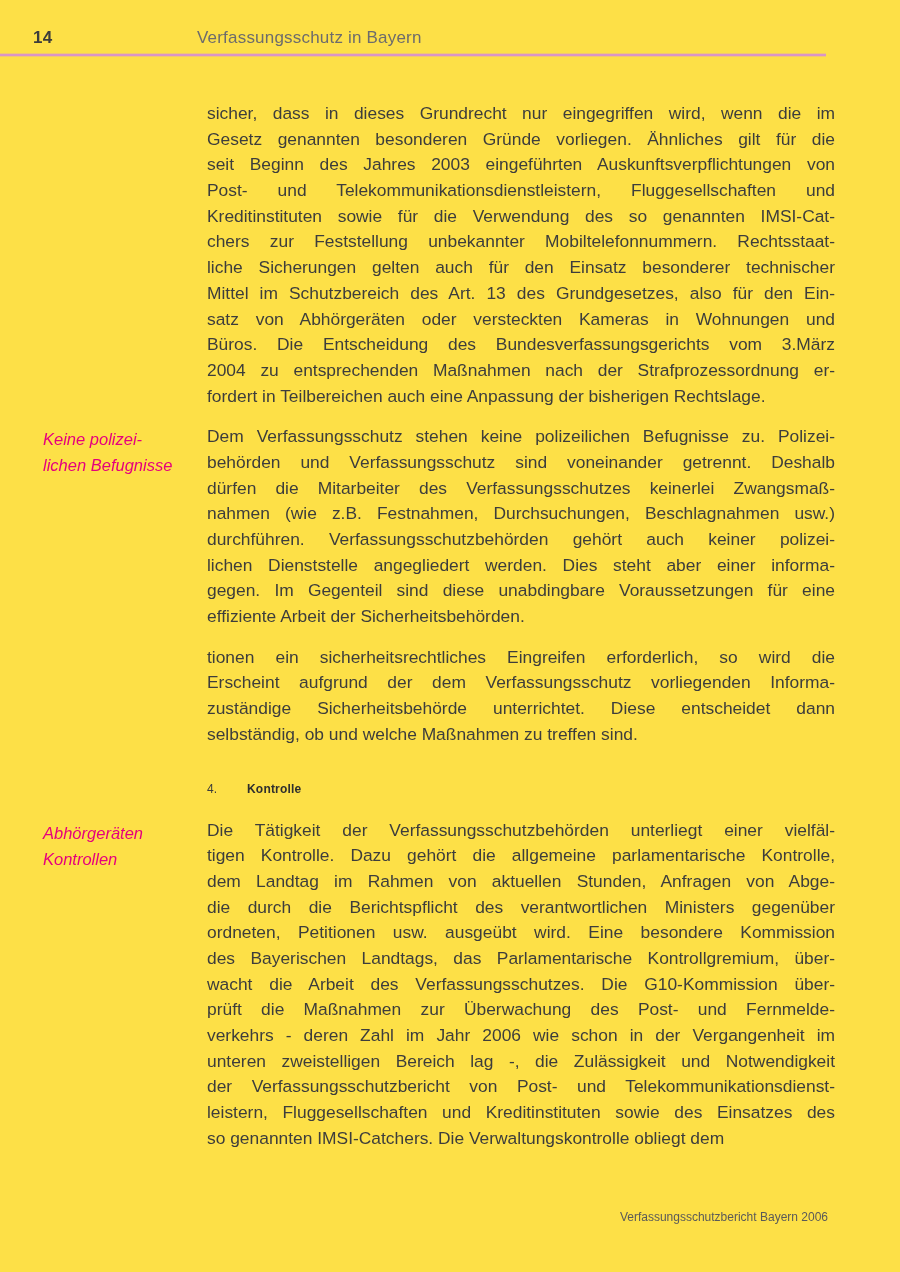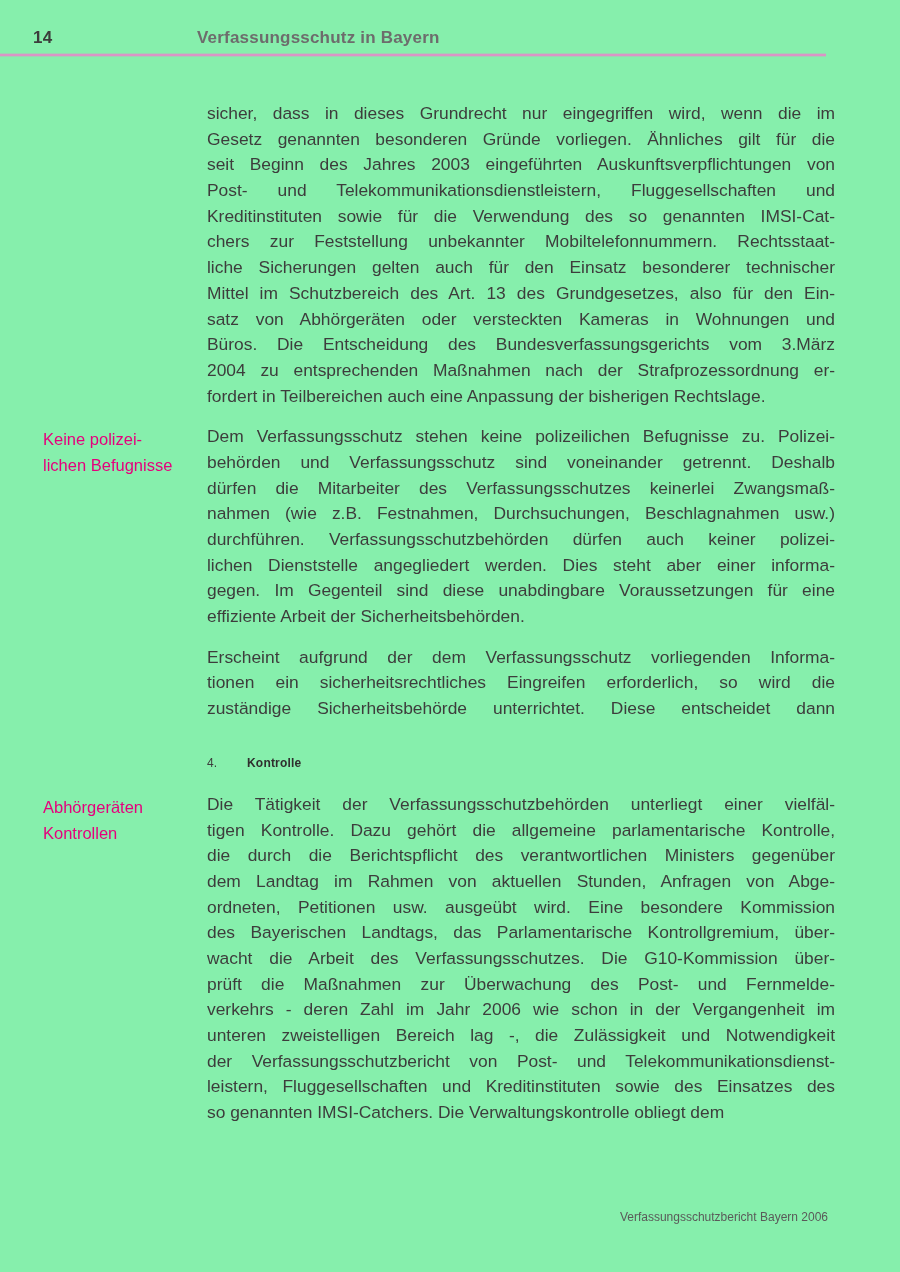--- a/index.html
+++ b/index.html
@@ -1,39 +1,39 @@
 <!DOCTYPE html>
 <html style="--accent-magenta: #e5007d; --rule-pink: #d995c6; --body-text: #3d3d3c; --page-number-text: #3c3c3b; --header-title-text: #6d6c6c; --footer-text: #5a5a59;"><head>
 <meta charset="utf-8">
 <style>
   html, body { margin: 0; padding: 0; background: #ffffff; }
   .page {
     position: relative;
     width: 900px;
     height: 1272px;
-    background: #86efac;
+    background: #fde047;
     font-family: "Liberation Sans", sans-serif;
     overflow: hidden;
   }
   
   .page-number {
     position: absolute;
     left: 33px;
     top: 28px;
     font-size: 17px;
     font-weight: bold;
     color: var(--page-number-text, #3c3c3b);
     letter-spacing: 0.2px;
   }
   .header-title {
     position: absolute;
     left: 197px;
     top: 28px;
     font-size: 17px;
-    font-weight: bold;
+    font-weight: normal;
     color: var(--header-title-text, #6d6c6c);
     letter-spacing: 0.2px;
   }
   .header-rule {
     position: absolute;
     left: 0;
     top: 54px;
     width: 826px;
     height: 2px;
     background: var(--rule-pink, #d995c6);
@@ -60,20 +60,21 @@
   }
   .line.last {
     text-align: left;
     text-align-last: left;
   }
   .margin-note {
     position: absolute;
     left: -164px;
     top: 2px;
     width: 158px;
+    font-style: italic;
     font-size: 16.5px;
     line-height: 26px;
     color: var(--accent-magenta, #e5007d);
   }
   .heading {
     margin-top: 28px !important;
     margin-bottom: 16px;
     height: 26px;
     line-height: 26px;
     font-size: 12px;
@@ -124,40 +125,41 @@
       </div>
       <div class="para block">
         <div class="margin-note">
           <div class="mn-line">Keine polizei-</div>
           <div class="mn-line">lichen Befugnisse</div>
         </div>
         <div class="line">Dem Verfassungsschutz stehen keine polizeilichen Befugnisse zu. Polizei-</div>
         <div class="line">behörden und Verfassungsschutz sind voneinander getrennt. Deshalb</div>
         <div class="line">dürfen die Mitarbeiter des Verfassungsschutzes keinerlei Zwangsmaß-</div>
         <div class="line">nahmen (wie z.B. Festnahmen, Durchsuchungen, Beschlagnahmen usw.)</div>
-        <div class="line">durchführen. Verfassungsschutzbehörden dürfen auch keiner polizei-</div>
+        <div class="line">durchführen. Verfassungsschutzbehörden gehört auch keiner polizei-</div>
         <div class="line">lichen Dienststelle angegliedert werden. Dies steht aber einer informa-</div>
         <div class="line">gegen. Im Gegenteil sind diese unabdingbare Voraussetzungen für eine</div>
         <div class="line last">effiziente Arbeit der Sicherheitsbehörden.</div>
       </div>
       <div class="para block">
+        <div class="line">tionen ein sicherheitsrechtliches Eingreifen erforderlich, so wird die</div>
         <div class="line">Erscheint aufgrund der dem Verfassungsschutz vorliegenden Informa-</div>
-        <div class="line">tionen ein sicherheitsrechtliches Eingreifen erforderlich, so wird die</div>
         <div class="line">zuständige Sicherheitsbehörde unterrichtet. Diese entscheidet dann</div>
+        <div class="line last">selbständig, ob und welche Maßnahmen zu treffen sind.</div>
       </div>
       <div class="heading block"><span class="h-num">4.</span><span class="h-title">Kontrolle</span></div>
       <div class="para block">
         <div class="margin-note">
           <div class="mn-line">Abhörgeräten</div>
           <div class="mn-line">Kontrollen</div>
         </div>
         <div class="line">Die Tätigkeit der Verfassungsschutzbehörden unterliegt einer vielfäl-</div>
         <div class="line">tigen Kontrolle. Dazu gehört die allgemeine parlamentarische Kontrolle,</div>
+        <div class="line">dem Landtag im Rahmen von aktuellen Stunden, Anfragen von Abge-</div>
         <div class="line">die durch die Berichtspflicht des verantwortlichen Ministers gegenüber</div>
-        <div class="line">dem Landtag im Rahmen von aktuellen Stunden, Anfragen von Abge-</div>
         <div class="line">ordneten, Petitionen usw. ausgeübt wird. Eine besondere Kommission</div>
         <div class="line">des Bayerischen Landtags, das Parlamentarische Kontrollgremium, über-</div>
         <div class="line">wacht die Arbeit des Verfassungsschutzes. Die G10-Kommission über-</div>
         <div class="line">prüft die Maßnahmen zur Überwachung des Post- und Fernmelde-</div>
         <div class="line">verkehrs - deren Zahl im Jahr 2006 wie schon in der Vergangenheit im</div>
         <div class="line">unteren zweistelligen Bereich lag -, die Zulässigkeit und Notwendigkeit</div>
         <div class="line">der Verfassungsschutzbericht von Post- und Telekommunikationsdienst-</div>
         <div class="line">leistern, Fluggesellschaften und Kreditinstituten sowie des Einsatzes des</div>
         <div class="line last">so genannten IMSI-Catchers. Die Verwaltungskontrolle obliegt dem</div>
       </div>

